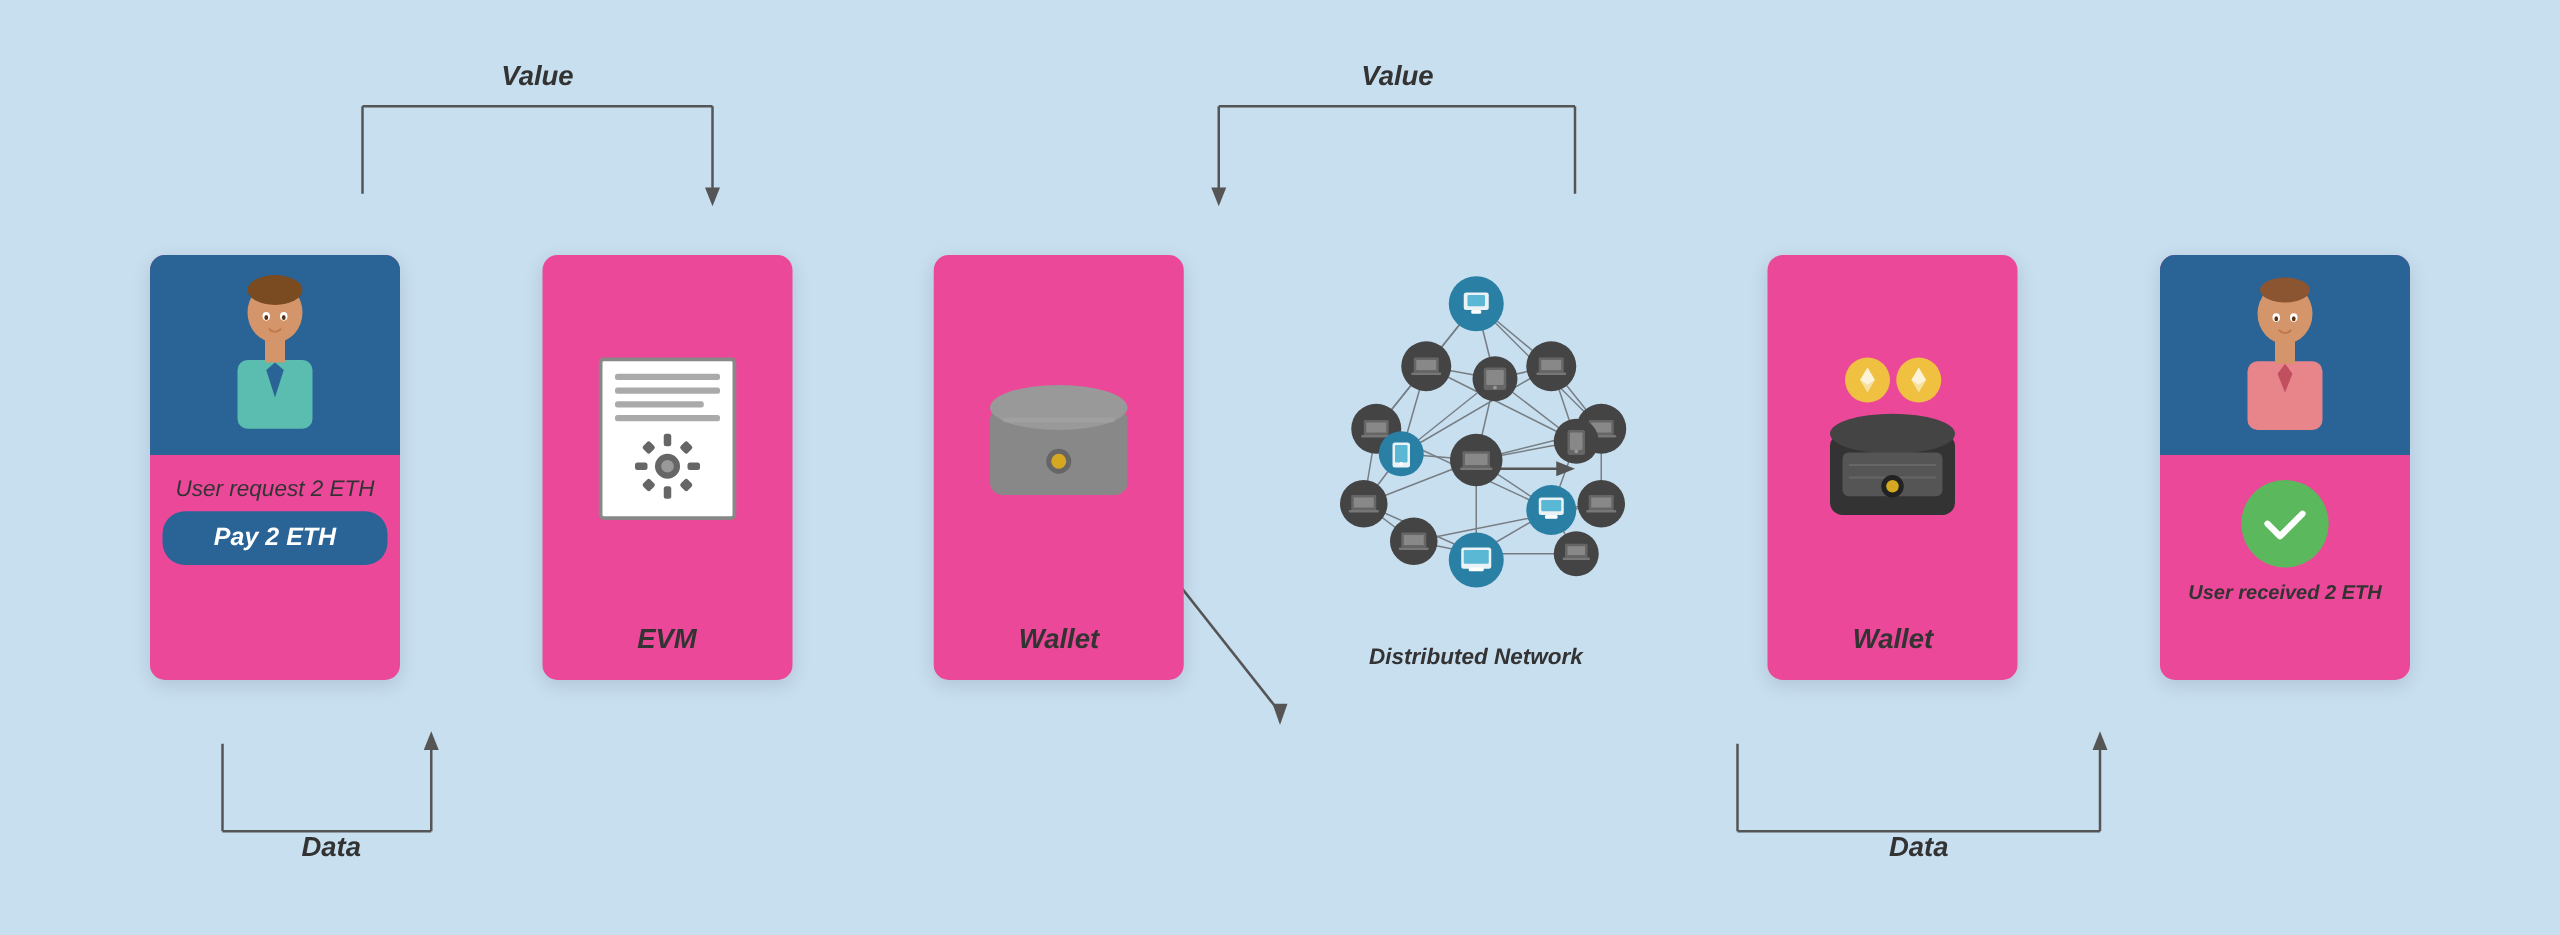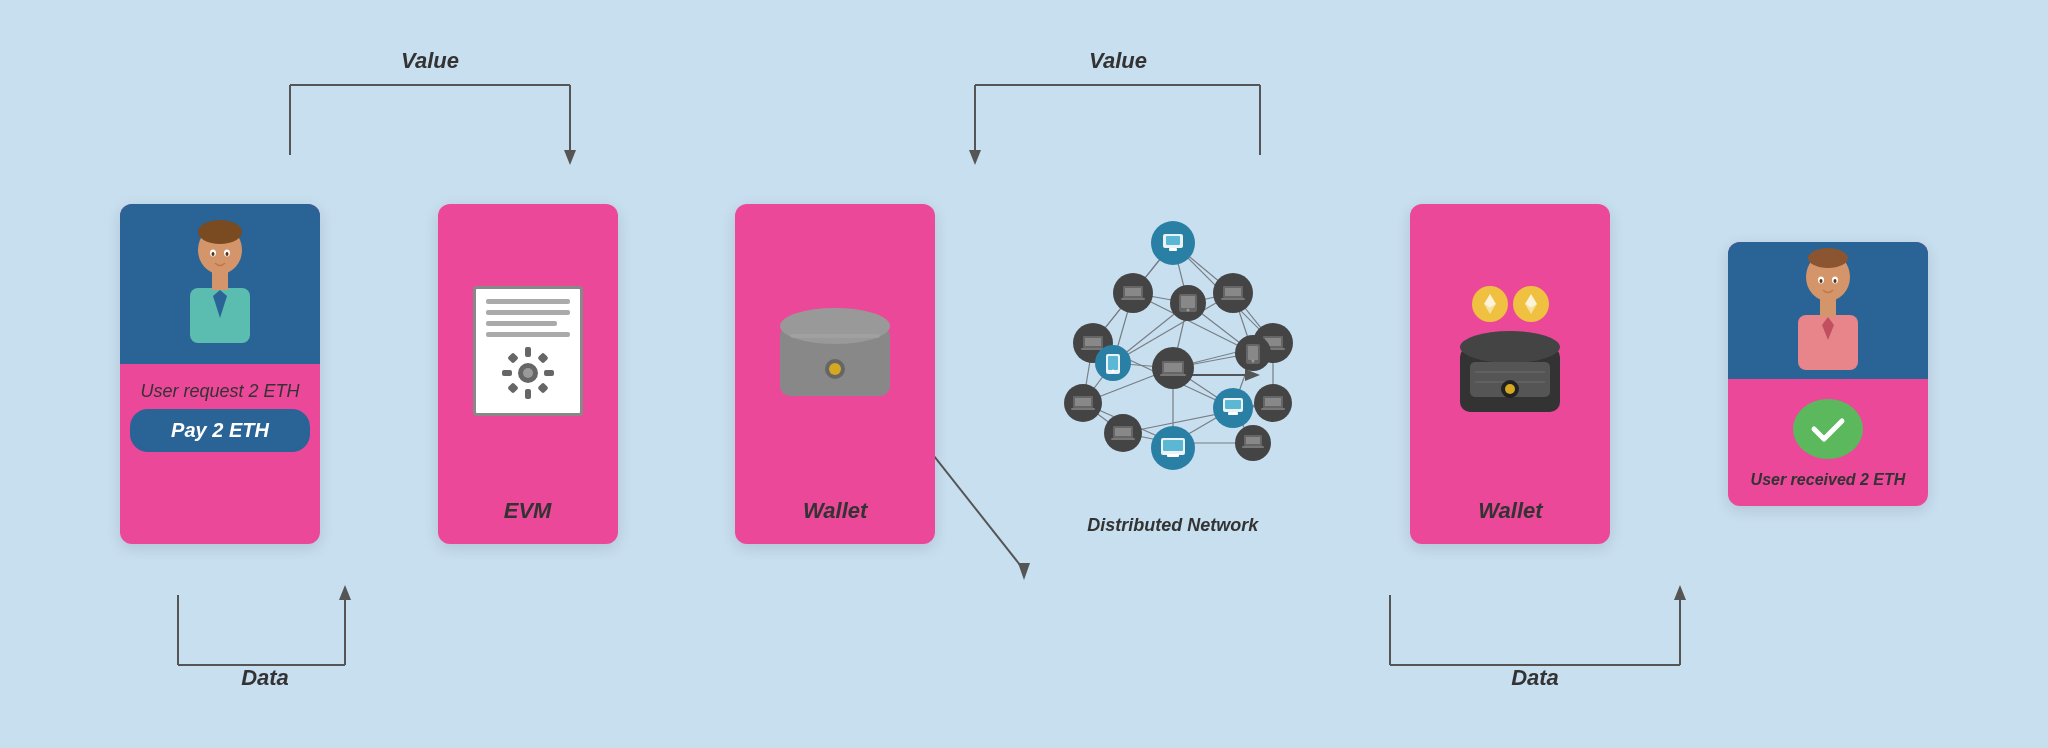--- a/index.html
+++ b/index.html
@@ -56,21 +56,21 @@
       width: 100%;
       height: 160px;
       display: flex;
       align-items: center;
       justify-content: center;
       border-bottom: 3px solid #2a6496;
     }
 
     
     .evm-card {
-      width: 180px;
+      width: 200px;
       height: 340px;
     }
 
     
     .wallet-card-left {
       width: 200px;
       height: 340px;
     }
 
     
@@ -85,21 +85,21 @@
 
     
     .wallet-card-right {
       width: 200px;
       height: 340px;
     }
 
     
     .receiver-card {
       width: 200px;
-      height: 264px;
+      height: 340px;
     }
 
     .card-icon-area {
       width: 100%;
       flex: 1;
       display: flex;
       align-items: center;
       justify-content: center;
       padding: 20px 0 10px;
     }

